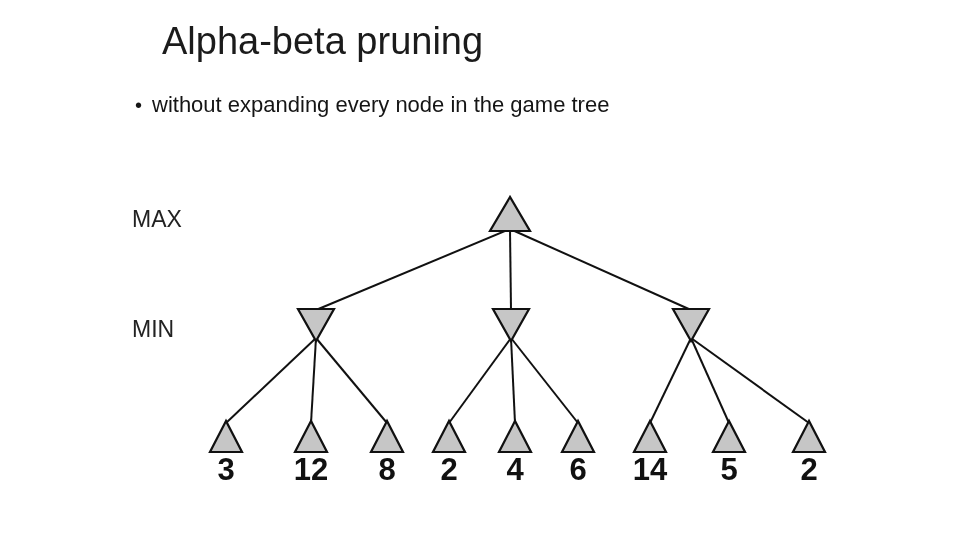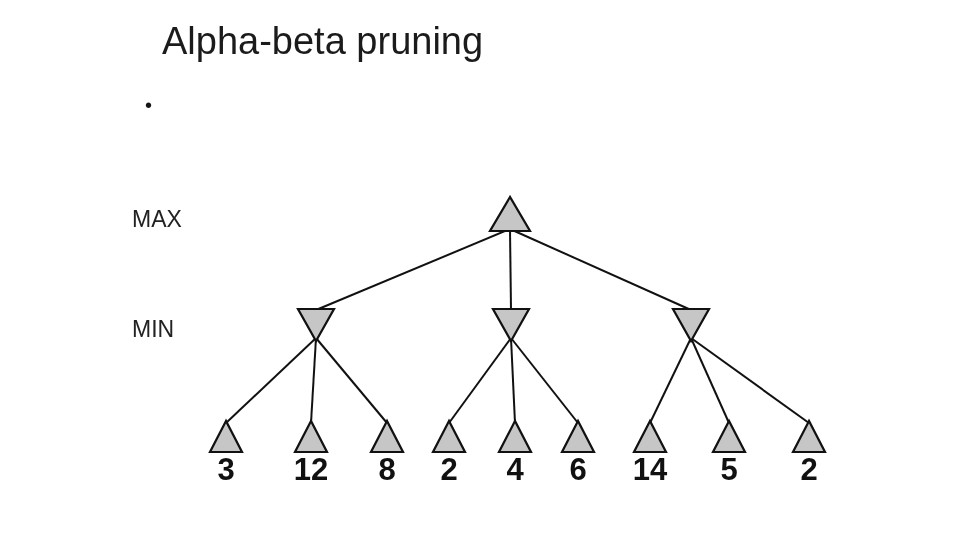--- a/index.html
+++ b/index.html
@@ -4,21 +4,20 @@
 <style>
   html, body { margin: 0; padding: 0; background: #ffffff; }
   .slide {
     position: relative;
     width: 893px;
     height: 540px;
     background: #ffffff;
     overflow: hidden;
     font-family: "Liberation Sans", sans-serif;
     color: #1b1b1b;
-    text-align: right;
   }
   .slide-title {
     position: absolute;
     left: 162px;
     top: 20px;
     margin: 0;
     font-size: 38px;
     font-weight: 400;
     letter-spacing: 0px;
     color: #1b1b1b;
@@ -59,20 +58,21 @@
 </style>
 </head>
 <body>
 
 <div class="slide">
   <h1 class="slide-title">Alpha-beta pruning</h1>
 
   <div class="bullet">
     <span class="bullet-marker">•</span>
     <div class="bullet-text">
+      <div>without expanding every node in the game tree</div>
     </div>
   </div>
 
   <svg id="tree-svg" class="tree-svg" width="960" height="540" viewBox="0 0 960 540">
       <line x1="510" y1="229" x2="316" y2="310" stroke="#111111" stroke-width="2"></line>
       <line x1="510" y1="229" x2="511" y2="310" stroke="#111111" stroke-width="2"></line>
       <line x1="510" y1="229" x2="691" y2="310" stroke="#111111" stroke-width="2"></line>
       <line x1="316" y1="338" x2="226" y2="423" stroke="#111111" stroke-width="2"></line>
       <line x1="316" y1="338" x2="311" y2="423" stroke="#111111" stroke-width="2"></line>
       <line x1="316" y1="338" x2="387" y2="423" stroke="#111111" stroke-width="2"></line>

